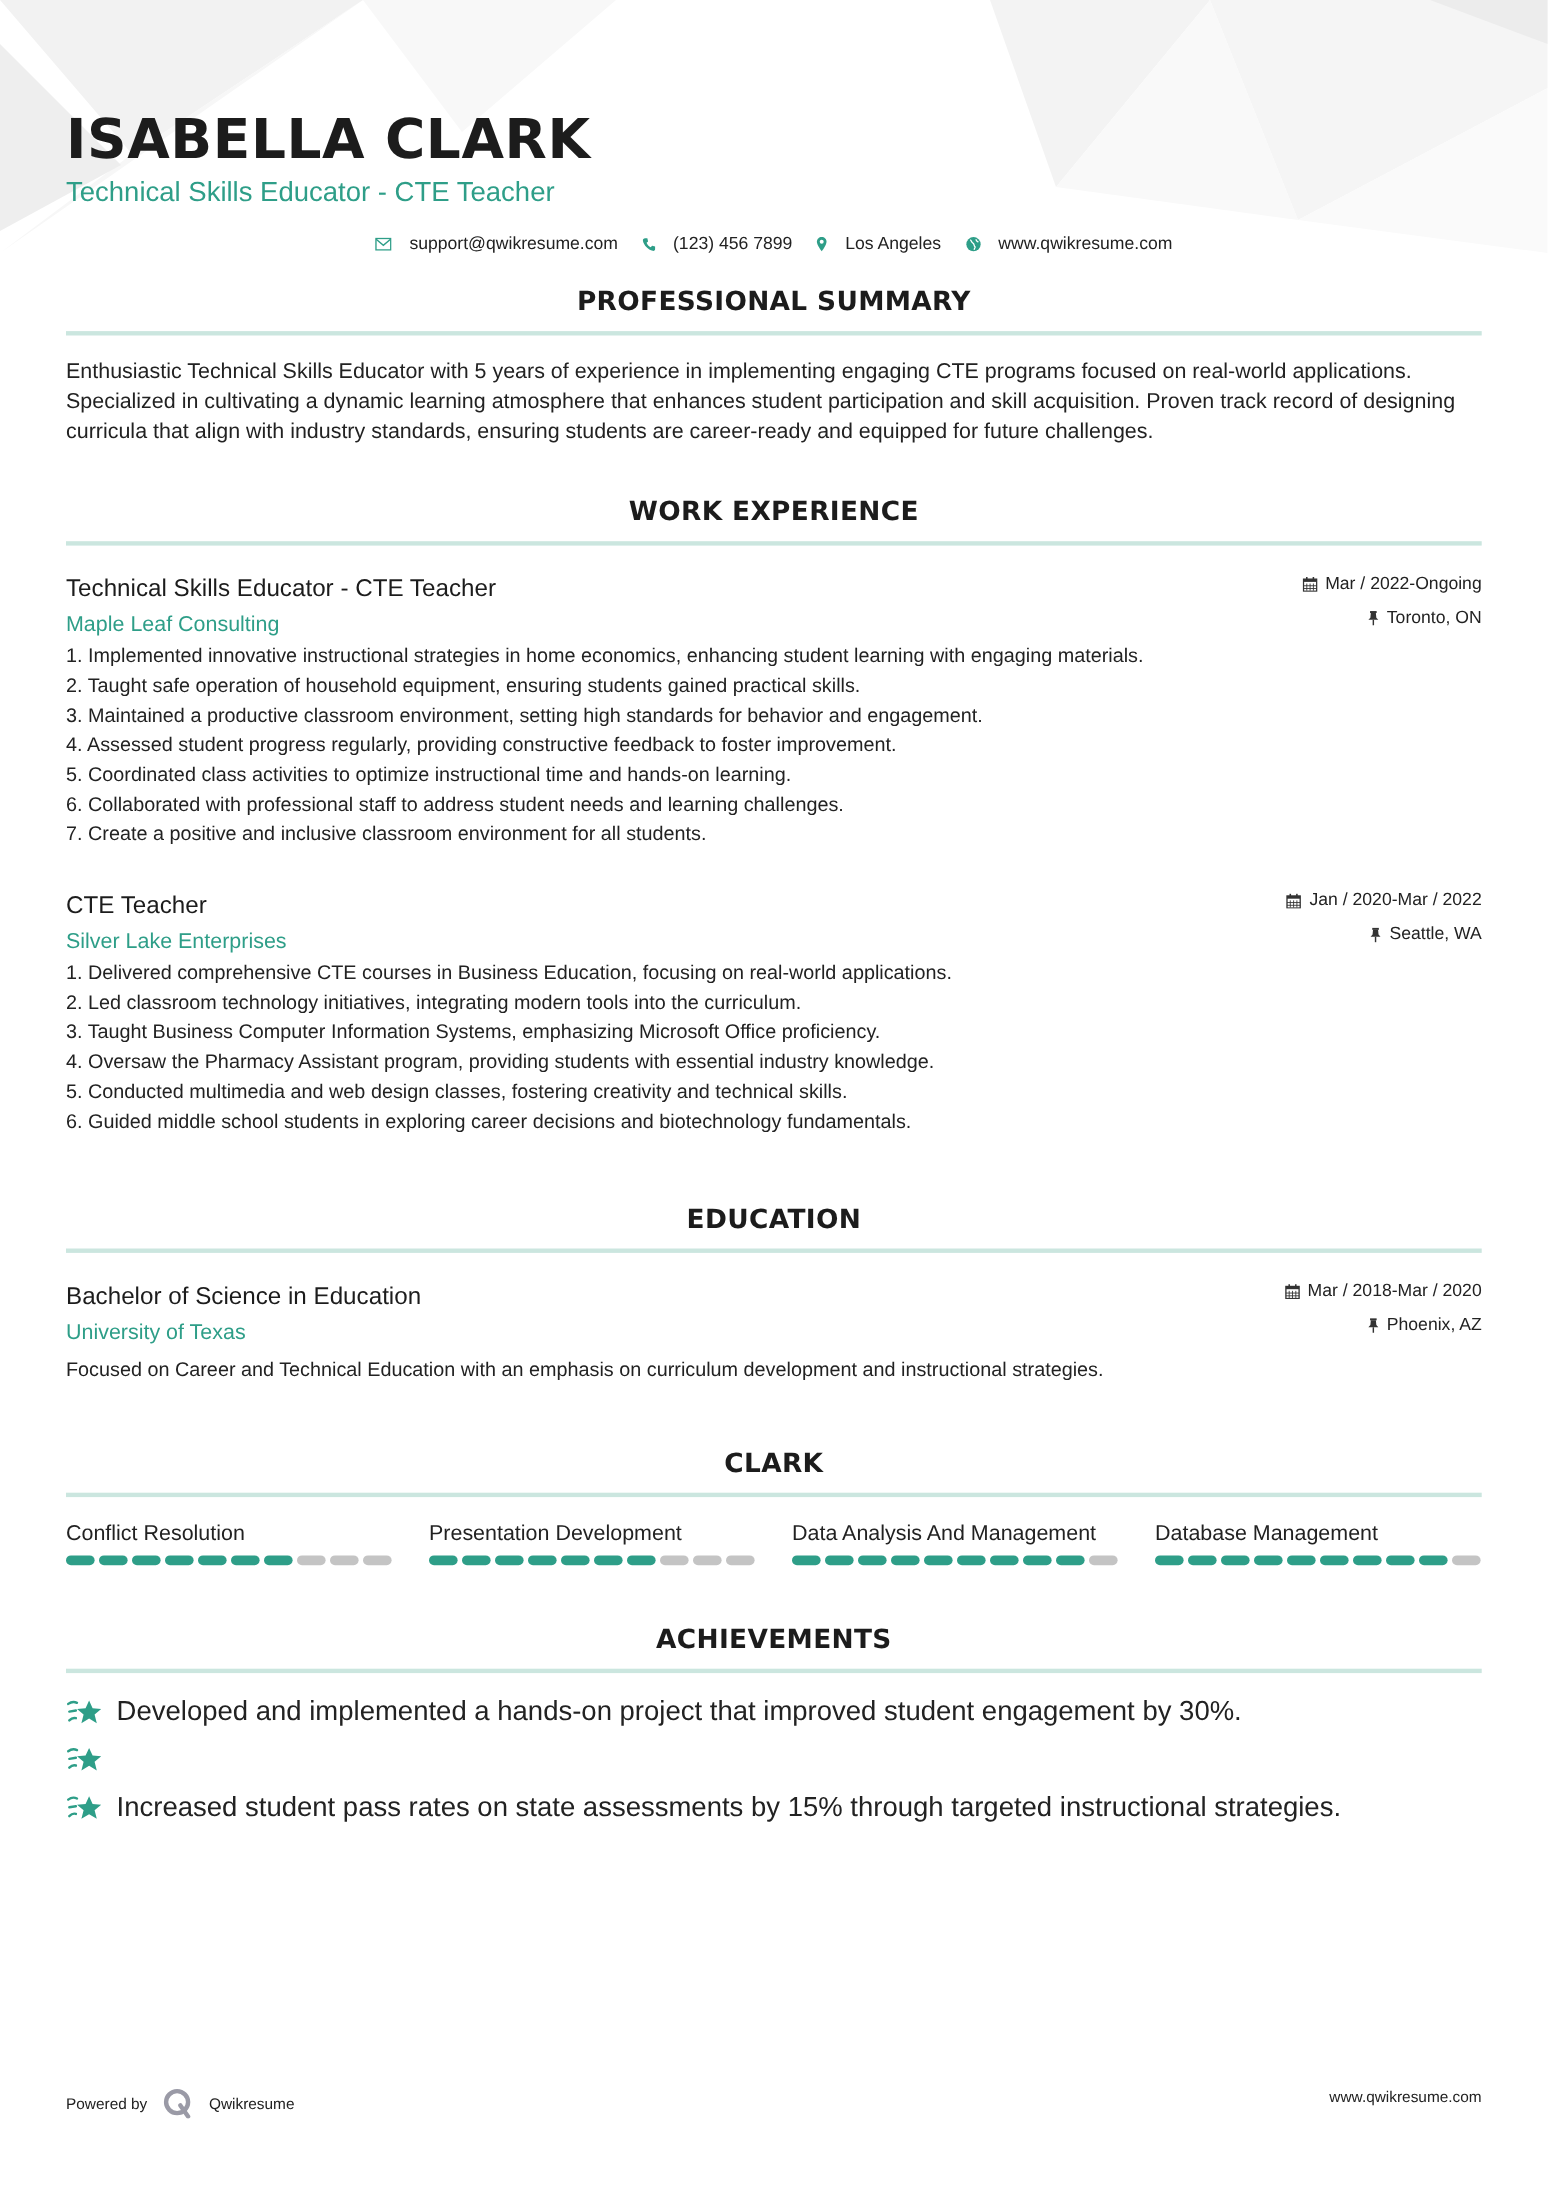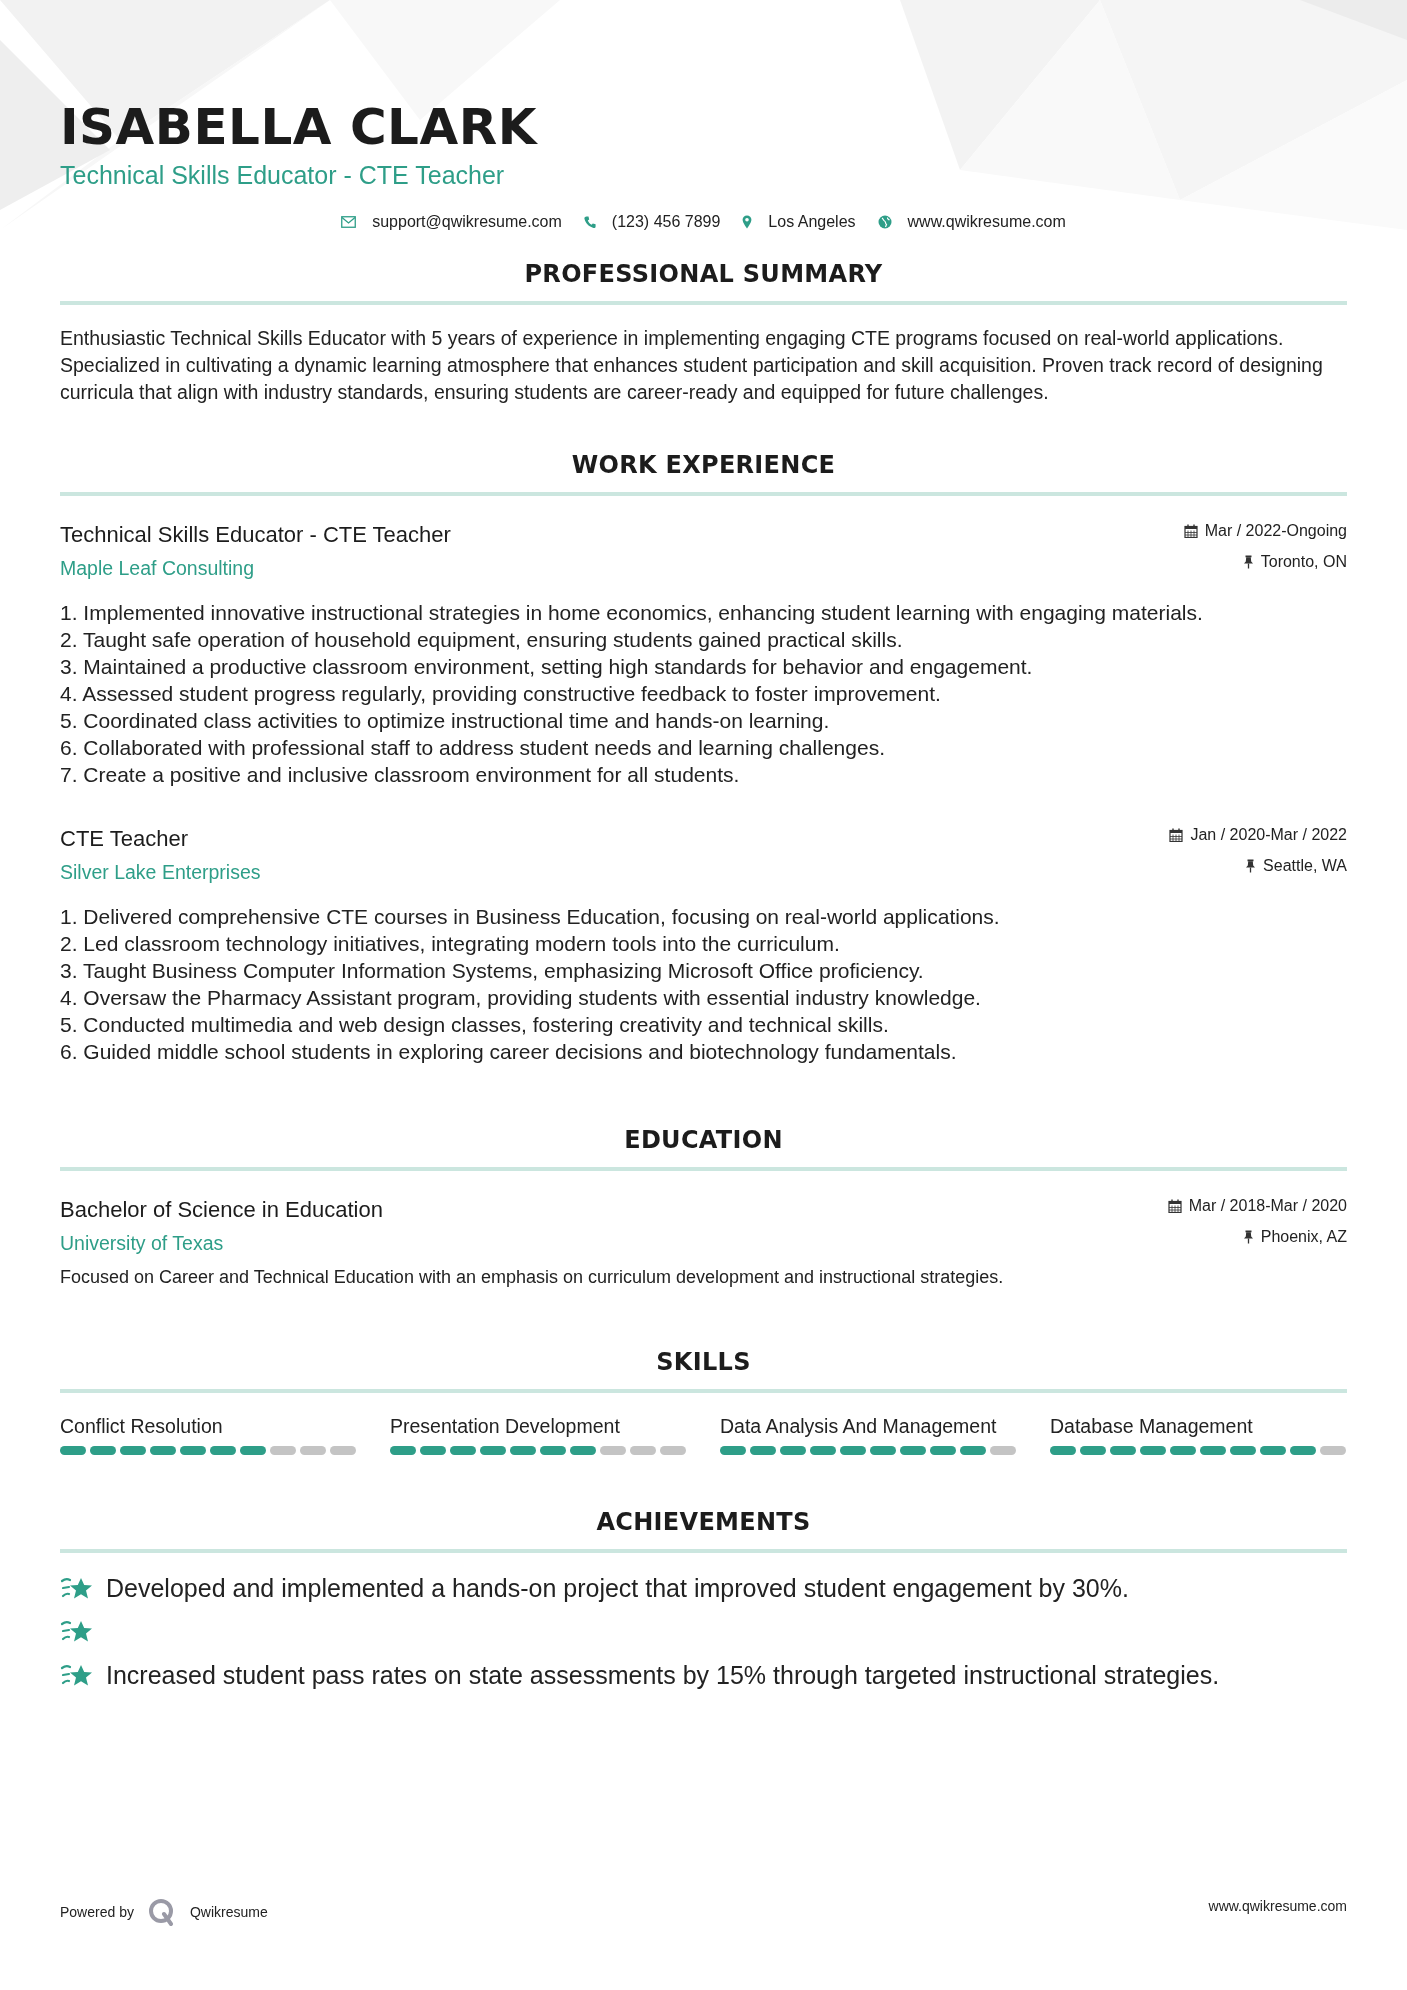--- a/index.html
+++ b/index.html
@@ -66,21 +66,21 @@
   .exp-section { margin-top: 44px; }
   .job { margin-top: 24px; }
   .job + .job { margin-top: 36px; }
   .job-head { display: flex; justify-content: space-between; align-items: flex-start; }
   .job-title { font-size: 22px; color: #1c1c1c; line-height: 30px; }
   .job-company { font-size: 19.5px; color: #2e9e88; line-height: 30px; margin-top: 3px; }
   .job-meta { text-align: right; font-size: 16px; color: #222; }
   .meta-line { display: flex; align-items: center; justify-content: flex-end; line-height: 22px; }
   .meta-line + .meta-line { margin-top: 9px; }
   .meta-line svg { margin-right: 7px; }
-  .bullets { margin-top: 16px; font-size: 21px; line-height: 27px; color: #222; list-style: none; }
+  .bullets { font-size: 18px; line-height: 27px; color: #222; list-style: none; }
   .bullets li { white-space: nowrap; }
 
   .edu-section { margin-top: 60px; }
   .edu-desc { font-size: 18px; line-height: 27px; margin-top: 6px; color: #222; }
 
   .skills-section { margin-top: 56px; }
   .skills-grid {
     margin-top: 20px;
     display: grid;
     grid-template-columns: repeat(4, 1fr);
@@ -278,21 +278,21 @@
               </svg>
             <span>Phoenix, AZ</span>
           </div>
         </div>
       </div>
       <p class="edu-desc">Focused on Career and Technical Education with an emphasis on curriculum development and instructional strategies.</p>
     </div>
   </section>
 
   <section class="skills-section">
-    <h2 class="section-title">SKILLS</h2>
+    <h2 class="section-title">CLARK</h2>
     <div class="divider"></div>
     <div class="skills-grid">
       <div class="skill">
         <div class="skill-name">Conflict Resolution</div>
         <div class="skill-bar">
             <span class="seg on"></span>
             <span class="seg on"></span>
             <span class="seg on"></span>
             <span class="seg on"></span>
             <span class="seg on"></span>

